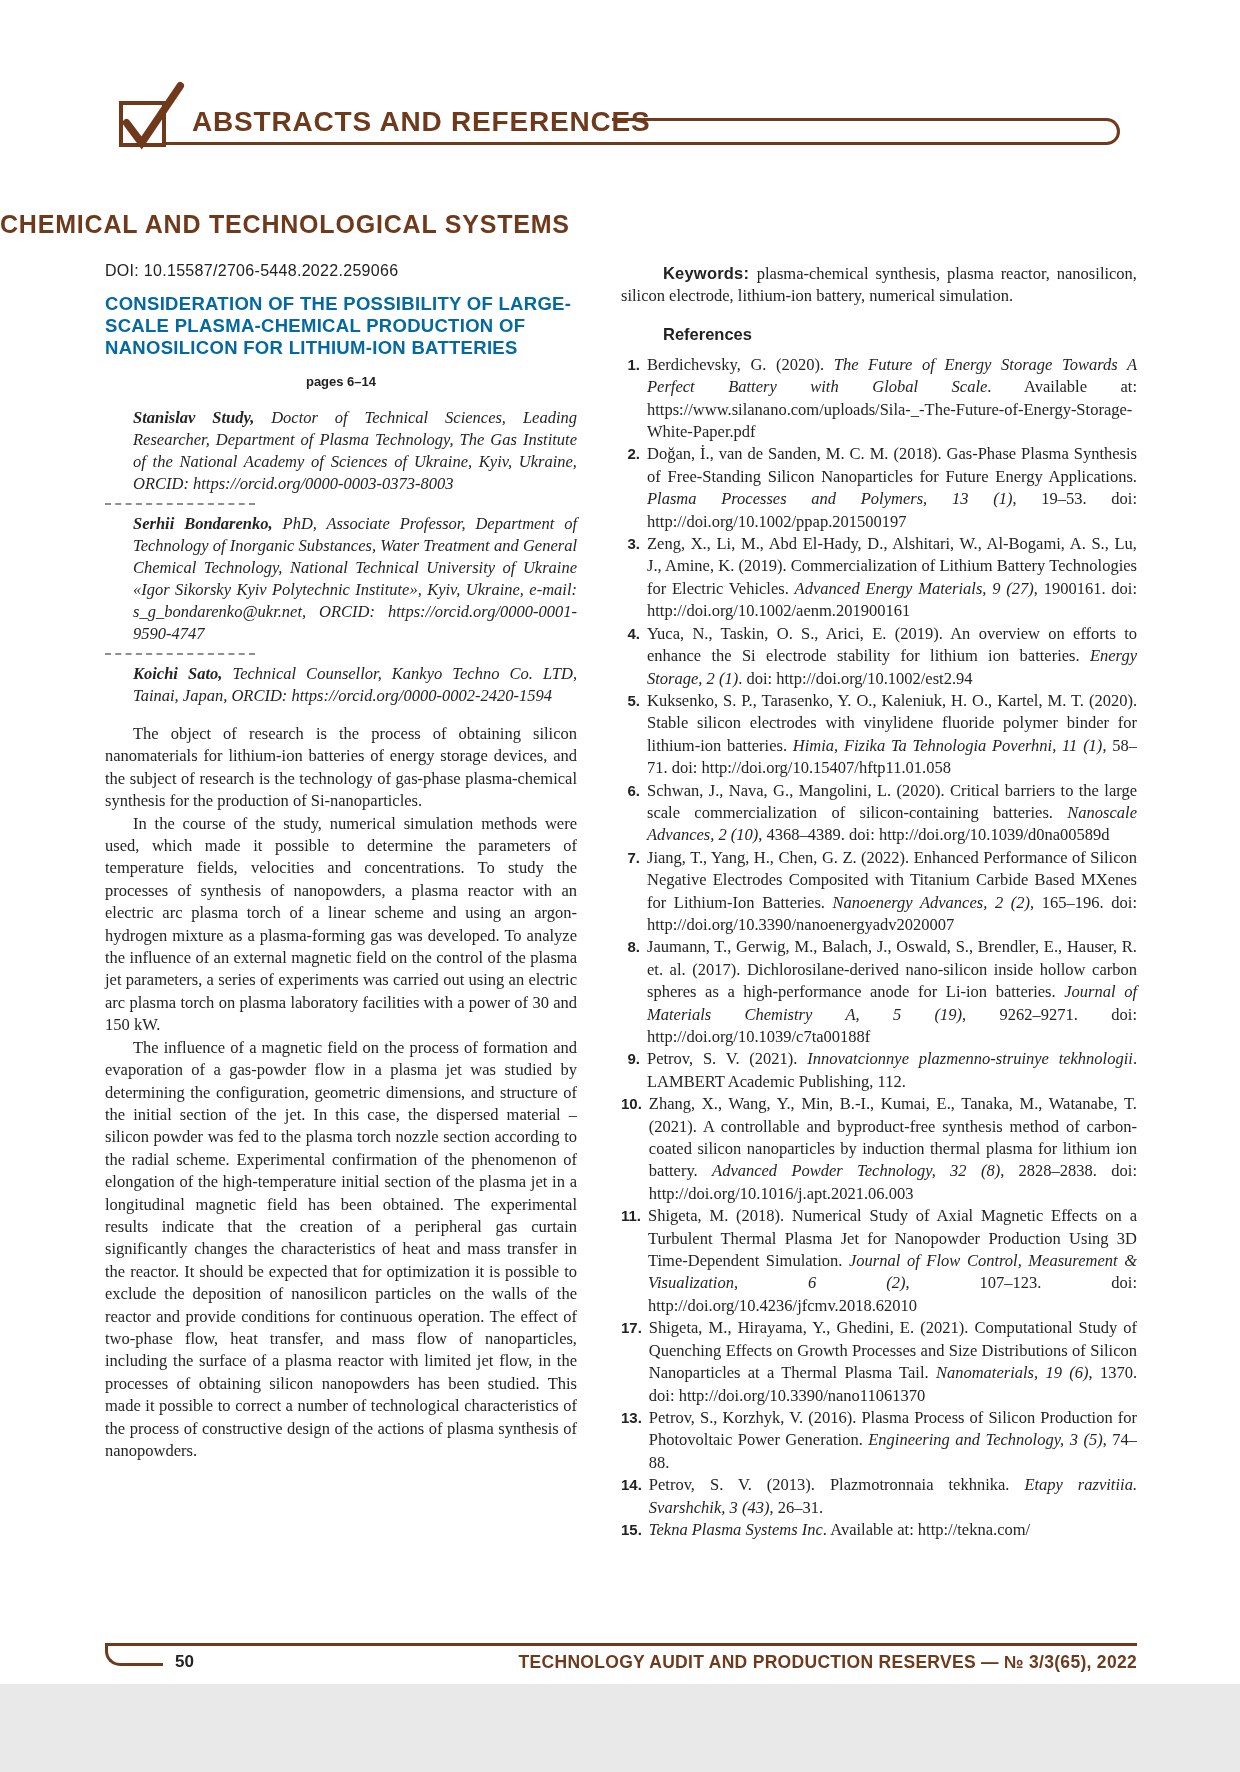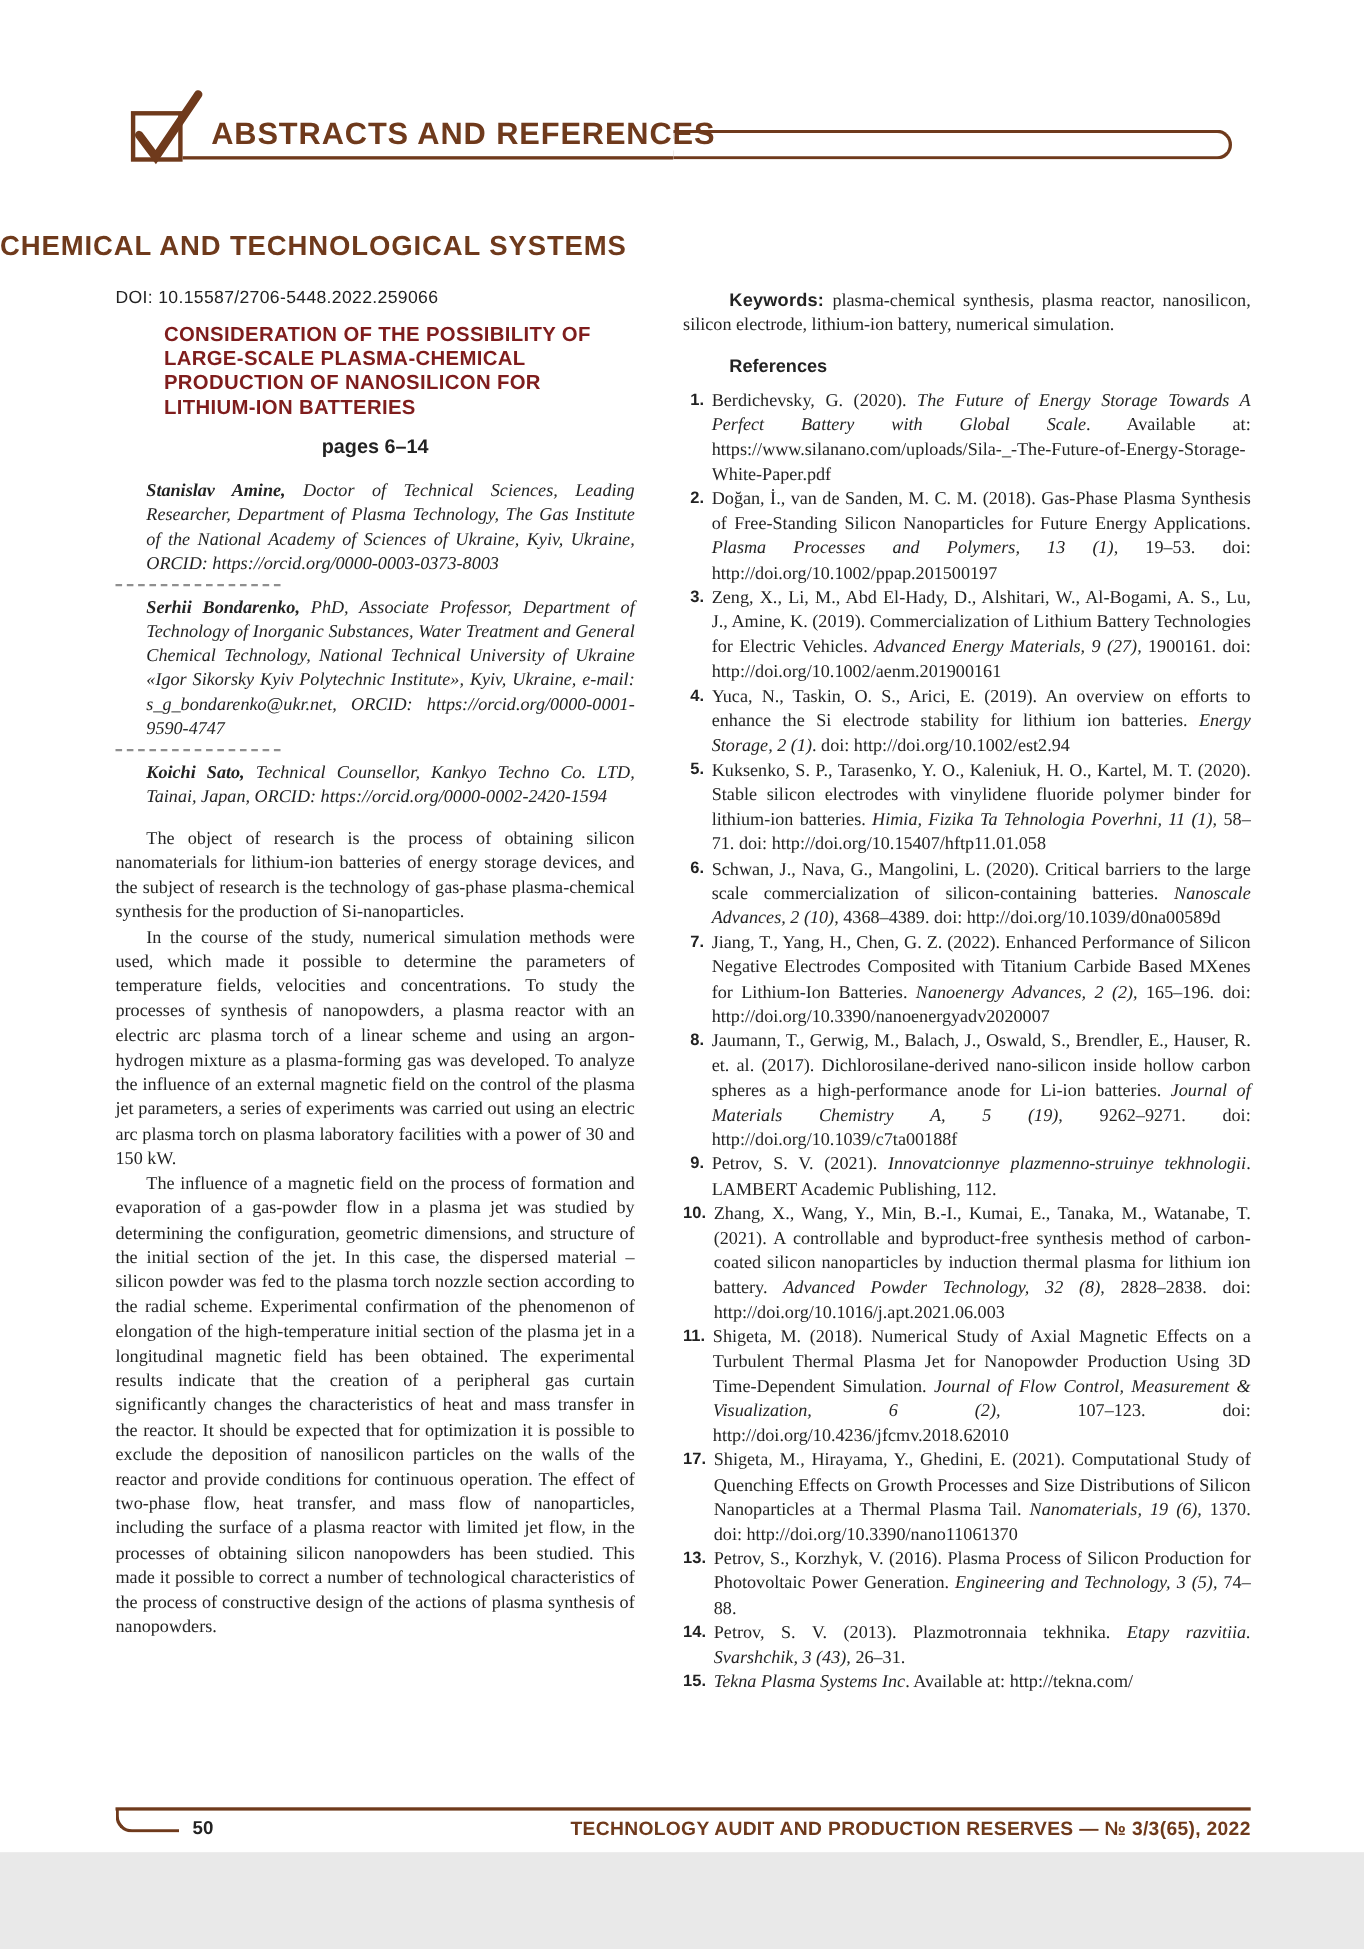--- a/index.html
+++ b/index.html
@@ -54,29 +54,28 @@
   .doi {
     font-family: "Liberation Sans", "DejaVu Sans", sans-serif;
     font-stretch: condensed;
     font-size: 16px; letter-spacing: .3px; color: #222;
     margin-bottom: 13px;
   }
   .art-title {
     font-family: "Liberation Sans", "DejaVu Sans", sans-serif;
     font-stretch: condensed;
     font-weight: bold; font-size: 18.5px; line-height: 22px;
-    letter-spacing: .3px; color: #7f1d1d;
+    letter-spacing: .3px; color: #0369a1;
     margin-bottom: 15px;
-    margin-left: 44px;
   }
   .pages {
     text-align: center;
     font-family: "Liberation Sans", "DejaVu Sans", sans-serif;
     font-stretch: condensed;
-    font-weight: bold; font-size: 18px; color: #222;
+    font-weight: bold; font-size: 13px; color: #222;
     margin-bottom: 18px;
   }
   .bio {
     margin-left: 28px;
     font-style: italic;
     font-size: 16.5px; line-height: 22px;
     text-align: justify;
   }
   .divider {
     width: 150px; height: 0;
@@ -145,21 +144,21 @@
 
   <div class="section-heading">CHEMICAL AND TECHNOLOGICAL SYSTEMS</div>
 
   <div class="content">
 
     <div class="col-left">
       <div class="doi">DOI: 10.15587/2706-5448.2022.259066</div>
       <div class="art-title">CONSIDERATION OF THE POSSIBILITY OF LARGE-SCALE PLASMA-CHEMICAL PRODUCTION OF NANOSILICON FOR LITHIUM-ION BATTERIES</div>
       <div class="pages">pages 6–14</div>
 
-      <div class="bio"><span class="it bd">Stanislav Amine, </span><span class="it">Doctor of Technical Sciences, Leading Researcher, Department of Plasma Technology, The Gas Institute of the National Academy of Sciences of Ukraine, Kyiv, Ukraine, ORCID: https://orcid.org/0000-0003-0373-8003</span></div>
+      <div class="bio"><span class="it bd">Stanislav Study, </span><span class="it">Doctor of Technical Sciences, Leading Researcher, Department of Plasma Technology, The Gas Institute of the National Academy of Sciences of Ukraine, Kyiv, Ukraine, ORCID: https://orcid.org/0000-0003-0373-8003</span></div>
       <div class="divider"></div>
       <div class="bio"><span class="it bd">Serhii Bondarenko, </span><span class="it">PhD, Associate Professor, Department of Technology of Inorganic Substances, Water Treatment and General Chemical Technology, National Technical University of Ukraine «Igor Sikorsky Kyiv Polytechnic Institute», Kyiv, Ukraine, e-mail: s_g_bondarenko@ukr.net, ORCID: https://orcid.org/0000-0001-9590-4747</span></div>
       <div class="divider"></div>
       <div class="bio"><span class="it bd">Koichi Sato, </span><span class="it">Technical Counsellor, Kankyo Techno Co. LTD, Tainai, Japan, ORCID: https://orcid.org/0000-0002-2420-1594</span></div>
 
       <div class="abstract">
         <p>The object of research is the process of obtaining silicon nanomaterials for lithium-ion batteries of energy storage devices, and the subject of research is the technology of gas-phase plasma-chemical synthesis for the production of Si-nanoparticles.</p>
         <p>In the course of the study, numerical simulation methods were used, which made it possible to determine the parameters of temperature fields, velocities and concentrations. To study the processes of synthesis of nanopowders, a plasma reactor with an electric arc plasma torch of a linear scheme and using an argon-hydrogen mixture as a plasma-forming gas was developed. To analyze the influence of an external magnetic field on the control of the plasma jet parameters, a series of experiments was carried out using an electric arc plasma torch on plasma laboratory facilities with a power of 30 and 150 kW.</p>
         <p>The influence of a magnetic field on the process of formation and evaporation of a gas-powder flow in a plasma jet was studied by determining the configuration, geometric dimensions, and structure of the initial section of the jet. In this case, the dispersed material – silicon powder was fed to the plasma torch nozzle section according to the radial scheme. Experimental confirmation of the phenomenon of elongation of the high-temperature initial section of the plasma jet in a longitudinal magnetic field has been obtained. The experimental results indicate that the creation of a peripheral gas curtain significantly changes the characteristics of heat and mass transfer in the reactor. It should be expected that for optimization it is possible to exclude the deposition of nanosilicon particles on the walls of the reactor and provide conditions for continuous operation. The effect of two-phase flow, heat transfer, and mass flow of nanoparticles, including the surface of a plasma reactor with limited jet flow, in the processes of obtaining silicon nanopowders has been studied. This made it possible to correct a number of technological characteristics of the process of constructive design of the actions of plasma synthesis of nanopowders.</p>
       </div>

